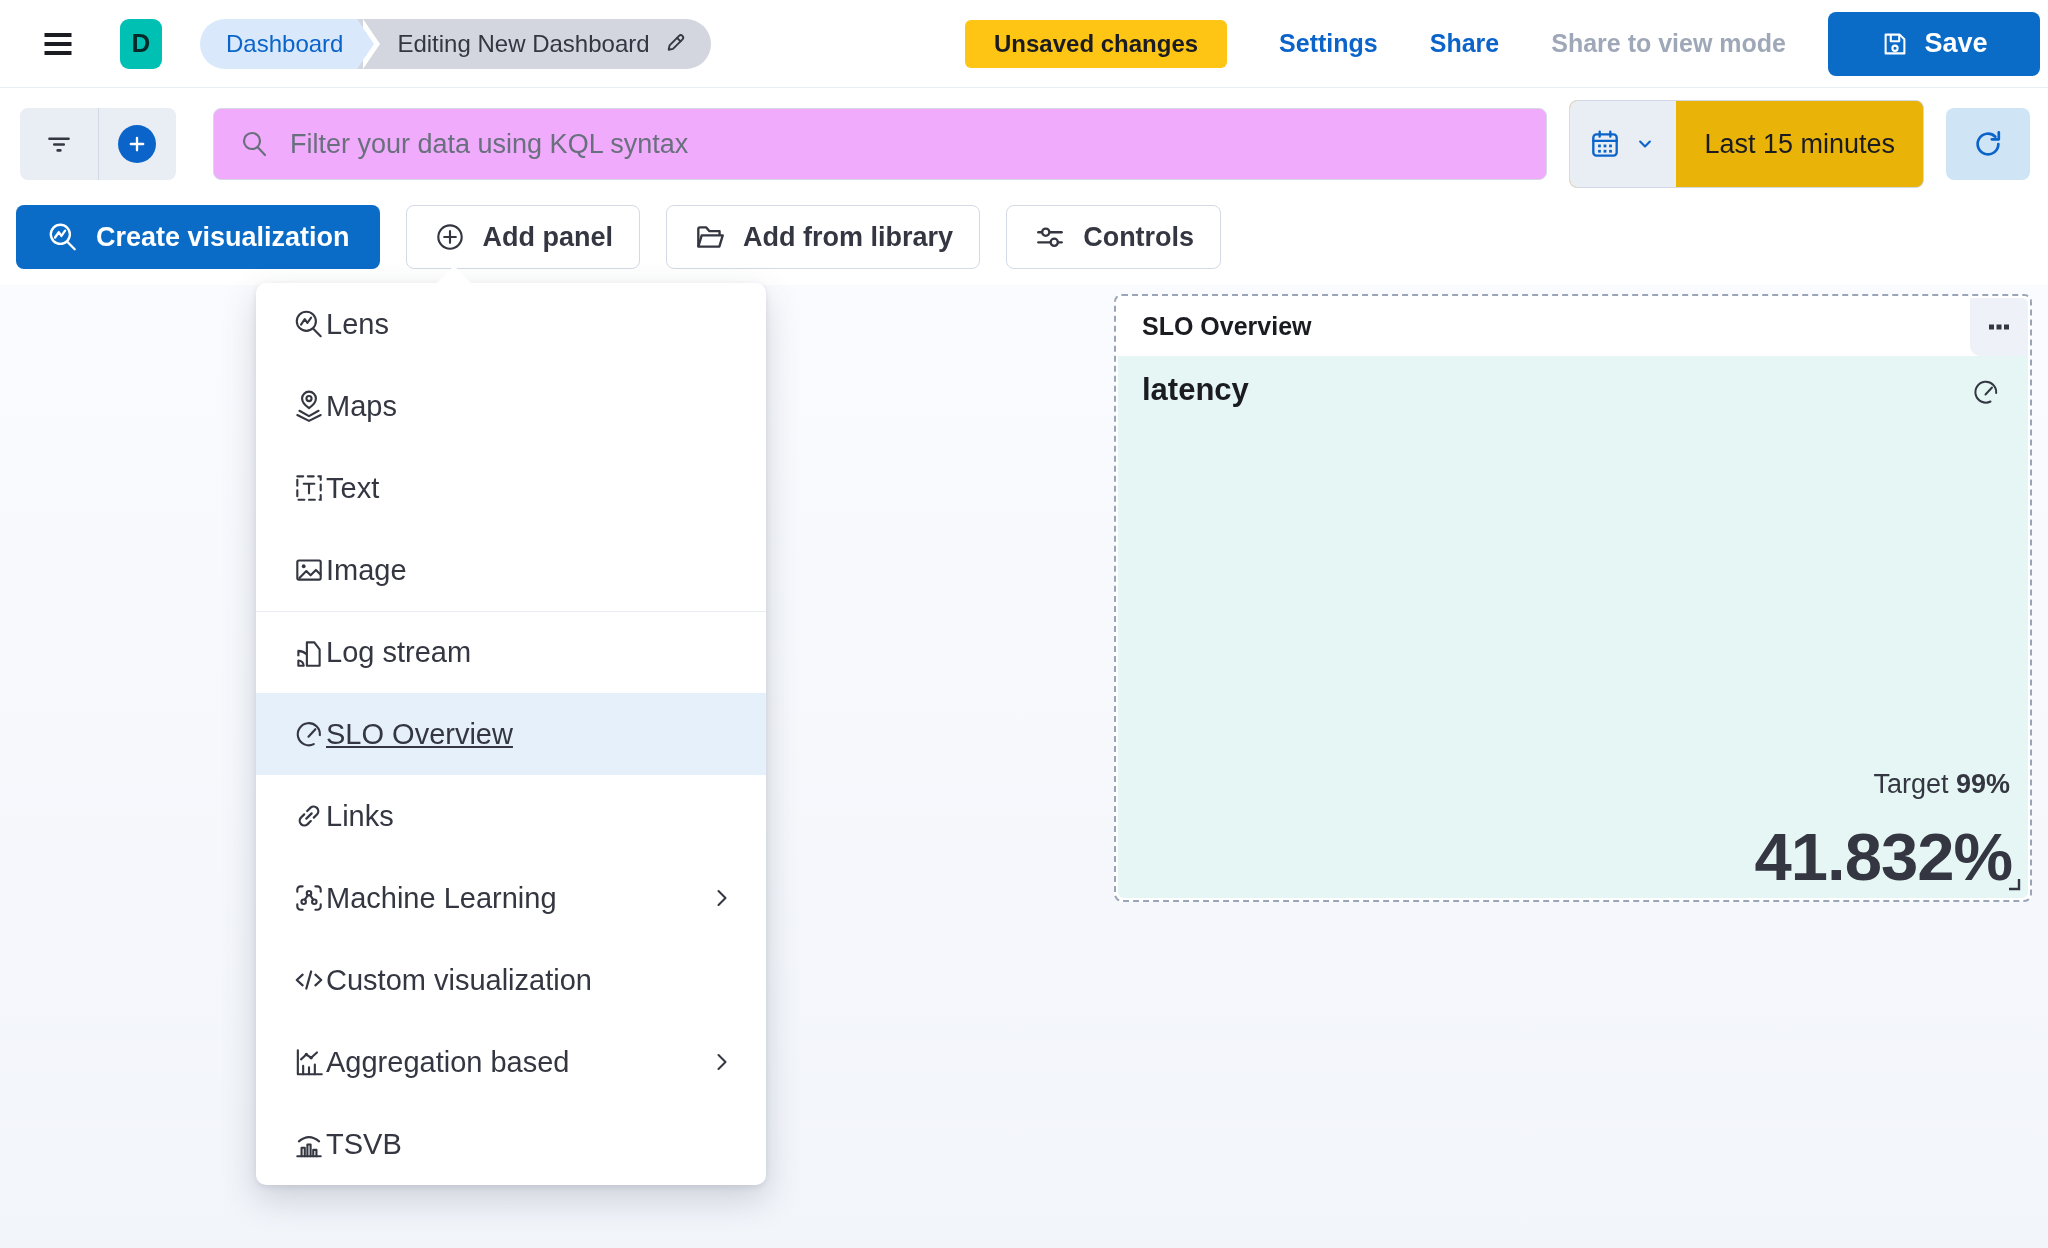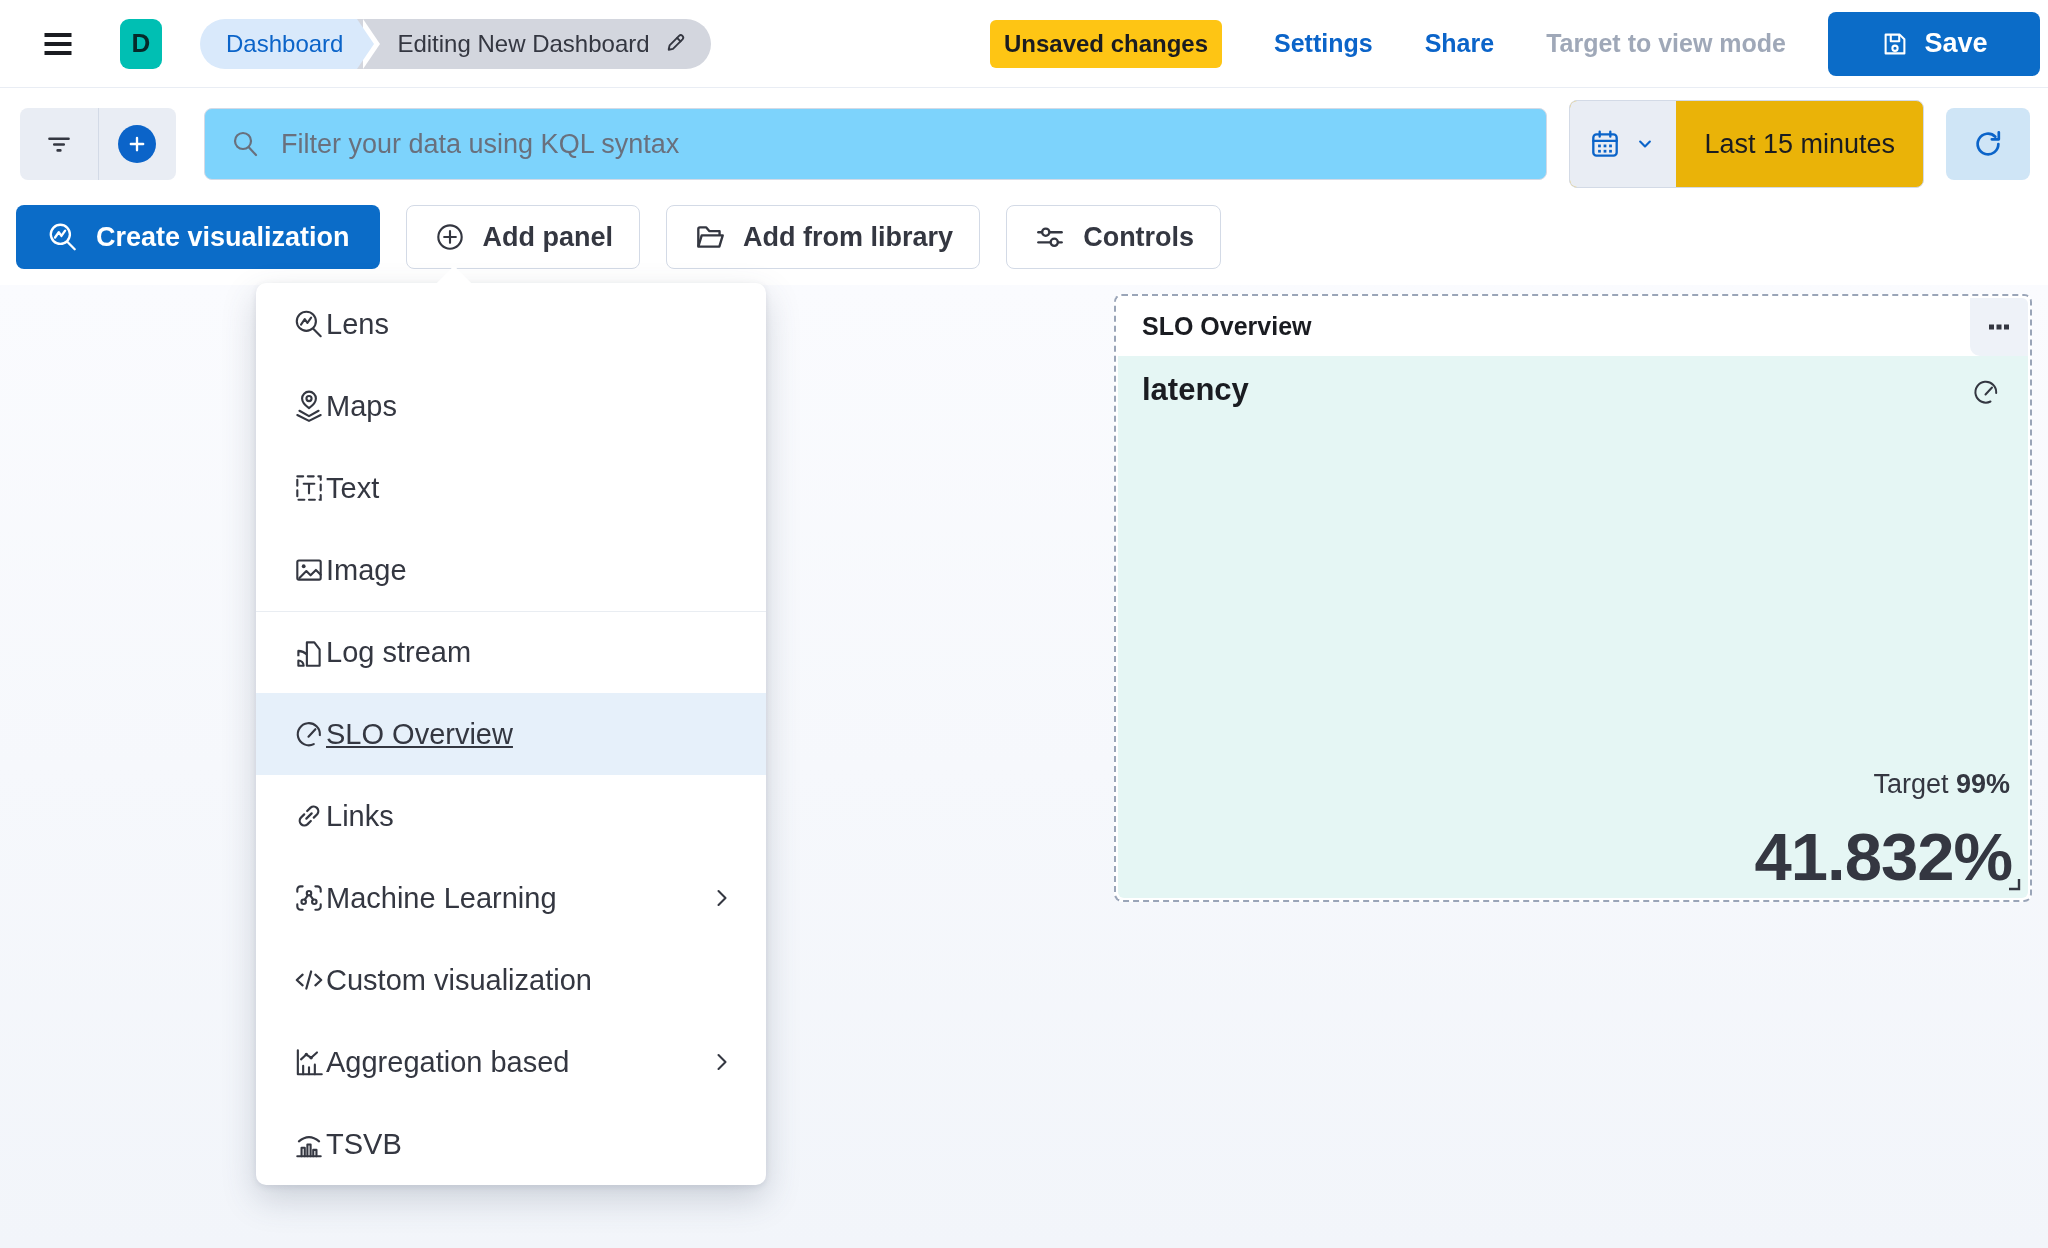--- a/index.html
+++ b/index.html
@@ -25,35 +25,35 @@
   .crumb-first{background:var(--bc-blue-bg);color:#0b64c9;font-weight:500;border-radius:25px 0 0 25px;
     padding:0 14px 0 26px;position:relative;z-index:3;}
   .crumb-first .arrow-blue{position:absolute;right:-17px;top:0;width:0;height:0;z-index:3;
     border-top:25px solid transparent;border-bottom:25px solid transparent;border-left:17px solid var(--bc-blue-bg);}
   .crumb-first .arrow-gap{position:absolute;right:-23px;top:0;width:0;height:0;z-index:2;
     border-top:25px solid transparent;border-bottom:25px solid transparent;border-left:17px solid #fff;}
   .crumb-last{background:var(--bc-gray-bg);color:#343741;border-radius:0 25px 25px 0;
     padding:0 22px 0 40px;gap:12px;z-index:1;}
   .top-right{margin-left:auto;display:flex;align-items:center;}
   .unsaved-badge{background:var(--badge-yellow);color:#1a1c21;font-weight:600;font-size:24px;
-    padding:10px 14px;border-radius:6px;}
+    padding:10px 29px;border-radius:6px;}
   .top-link{font-size:25px;font-weight:600;color:#0b64c9;margin-left:52px;cursor:pointer;}
   .top-link.disabled{color:var(--text-gray);cursor:default;}
   .save-btn{margin-left:42px;margin-right:8px;height:64px;min-width:212px;background:var(--primary-blue);
     color:#fff;border:none;border-radius:8px;font-size:27px;font-weight:600;
     display:flex;align-items:center;justify-content:center;gap:14px;cursor:pointer;font-family:inherit;}
 
   
   .query-row{position:absolute;top:108px;left:20px;right:18px;height:72px;display:flex;align-items:center;z-index:20;}
   .filter-group{width:156px;height:72px;background:var(--control-bg);border-radius:8px;display:flex;}
   .filter-group .seg{flex:1;display:flex;align-items:center;justify-content:center;cursor:pointer;}
   .filter-group .seg + .seg{border-left:1px solid var(--border);}
   .plus-circle{width:38px;height:38px;border-radius:50%;background:#0b64c9;color:#fff;
     display:flex;align-items:center;justify-content:center;}
-  .kql-input{flex:1;margin-left:28px;height:72px;background:#7dd3fc;border:1px solid var(--border);
+  .kql-input{flex:1;margin-left:37px;height:72px;background:#f0abfc;border:1px solid var(--border);
     border-radius:8px;display:flex;align-items:center;padding:0 24px;gap:20px;}
   .kql-input input{border:none;outline:none;flex:1;font-size:27px;font-family:inherit;color:var(--text-dark);background:transparent;}
   .kql-input input::placeholder{color:var(--placeholder);}
   .date-picker{margin-left:22px;height:88px;border:1px solid var(--border);border-radius:8px;
     display:flex;overflow:hidden;background:#eab308;}
   .date-picker .cal-seg{background:var(--control-bg);display:flex;align-items:center;gap:10px;
     padding:0 18px;cursor:pointer;color:#0b64c9;}
   .date-picker .range-seg{display:flex;align-items:center;padding:0 28px;font-size:27px;color:#1a1c21;cursor:pointer;}
   .refresh-btn{margin-left:22px;width:84px;height:72px;background:var(--refresh-bg);border:none;
     border-radius:8px;display:flex;align-items:center;justify-content:center;color:#0b64c9;cursor:pointer;}
@@ -123,21 +123,21 @@
       <svg width="27" height="27" viewBox="0 0 32 32" fill="none" stroke="currentColor" stroke-width="2.2" stroke-linecap="round" stroke-linejoin="round">
         <path d="M8 22.5l1-4.2L20.2 7a2.9 2.9 0 0 1 4.1 4.1L13 22.4l-5 1z"></path>
           <path d="M18 9.5l4 4"></path>
         </svg>
     </div>
   </div>
   <div class="top-right">
     <span class="unsaved-badge">Unsaved changes</span>
     <span class="top-link">Settings</span>
     <span class="top-link">Share</span>
-    <span class="top-link disabled">Target to view mode</span>
+    <span class="top-link disabled">Share to view mode</span>
     <button class="save-btn">
       <svg width="30" height="30" viewBox="0 0 32 32" fill="none" stroke="currentColor" stroke-width="2.2" stroke-linejoin="round">
         <path d="M6 6h15l5 5v15H6z"></path>
           <path d="M11.5 6v7h9V6"></path>
           <circle cx="16" cy="20.5" r="2.8"></circle>
         </svg>
       <span>Save</span>
     </button>
   </div>
 </div>

